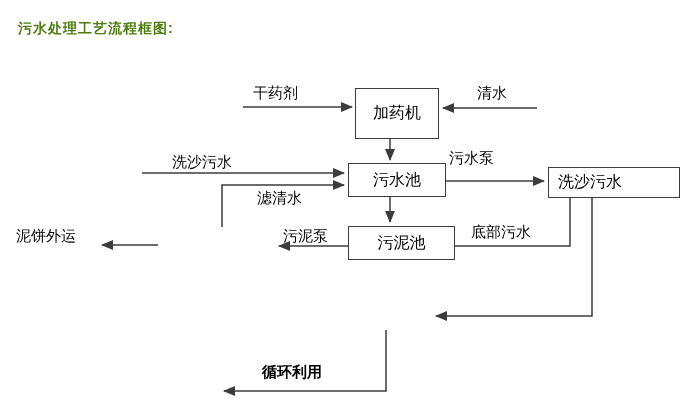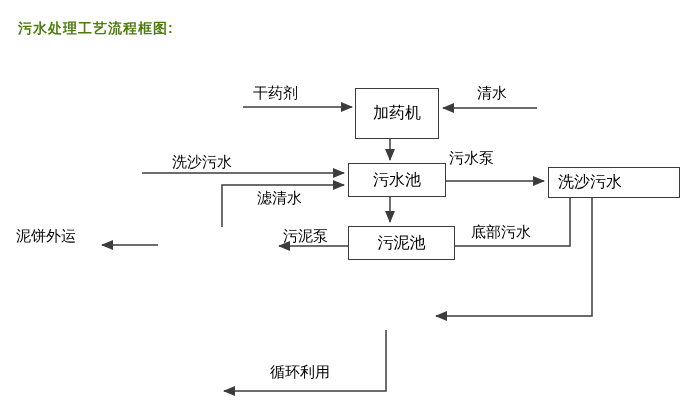--- a/index.html
+++ b/index.html
@@ -81,15 +81,15 @@
   <div class="flow-label" style="left:449px; top:149px;">污水泵</div>
 
   <div class="flow-label" style="left:257px; top:189px;">滤清水</div>
 
   <div class="flow-label" style="left:283px; top:227px;">污泥泵</div>
 
   <div class="flow-label" style="left:471px; top:223px;">底部污水</div>
 
   <div class="flow-label" style="left:16px; top:227px;">泥饼外运</div>
 
-  <div class="flow-label" style="left:270px; top:363px;">循环利用</div>
+  <div class="flow-label" style="left:262px; top:363px;font-weight:bold;">循环利用</div>
 
 </div>
 
 </body></html>

